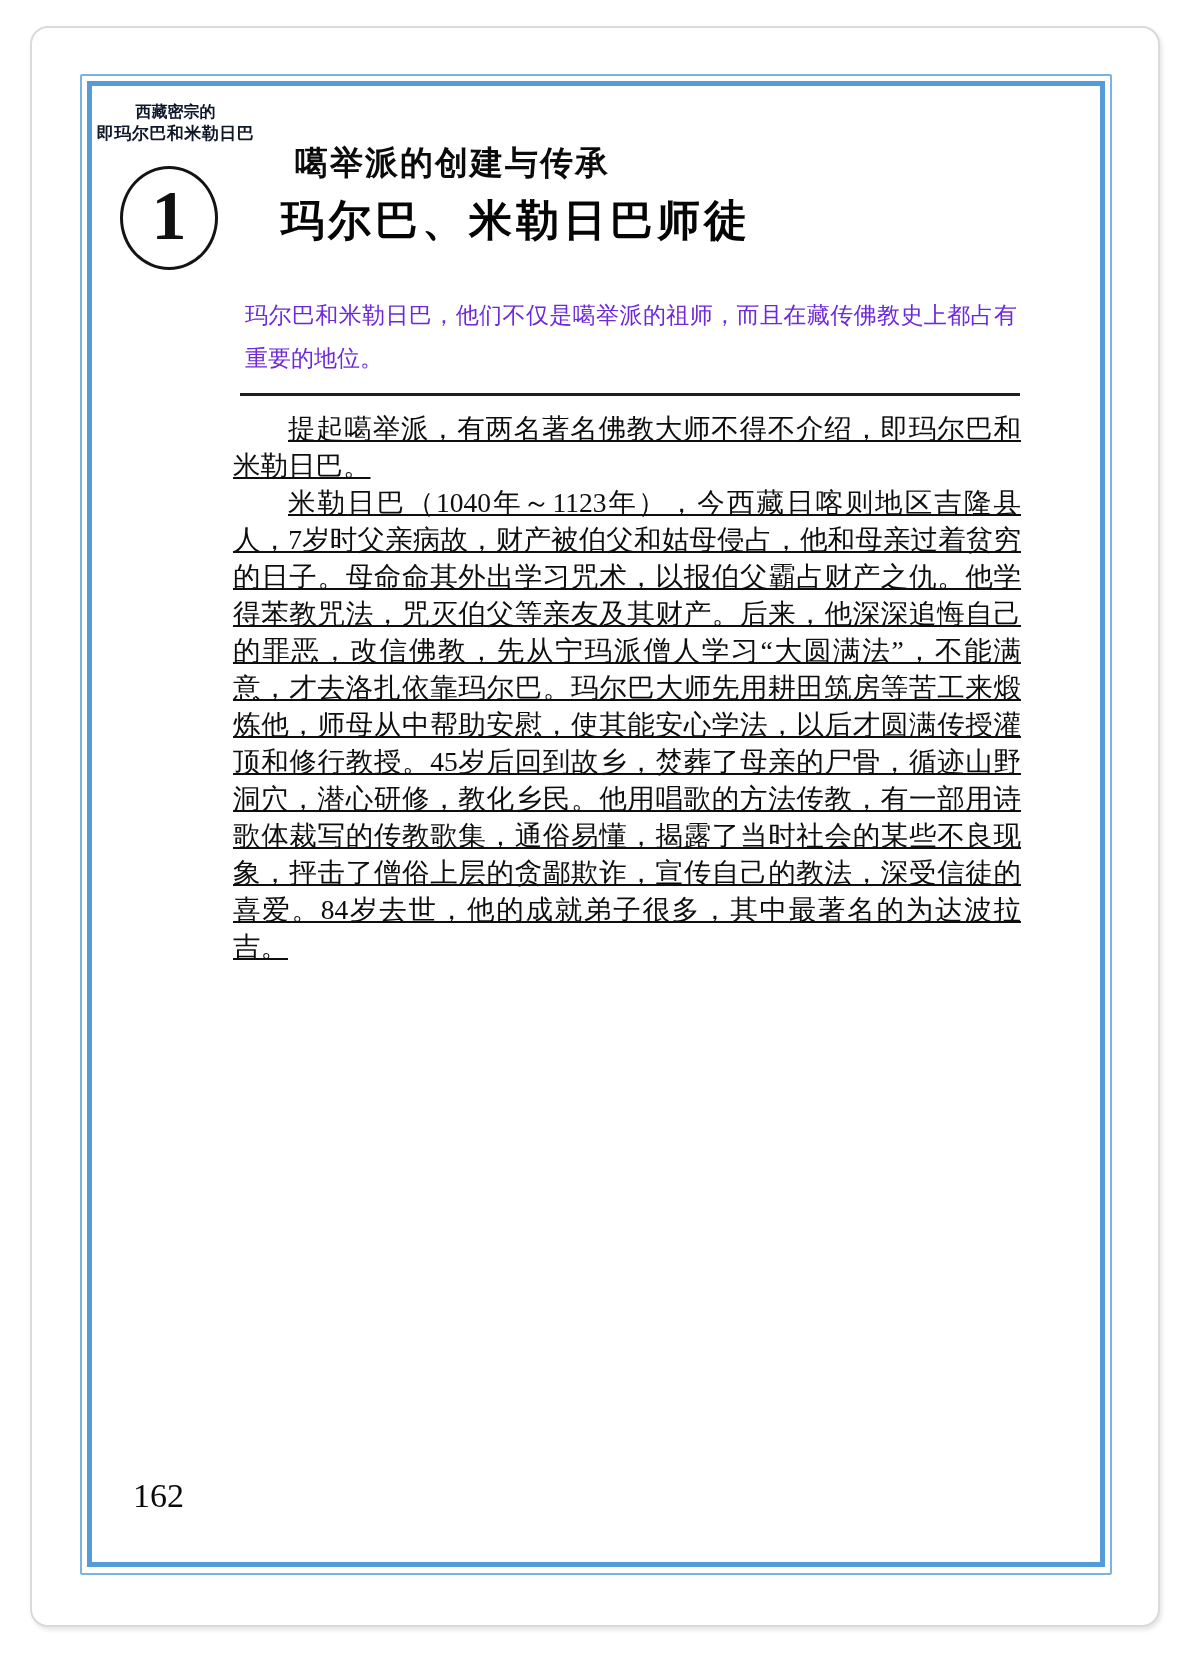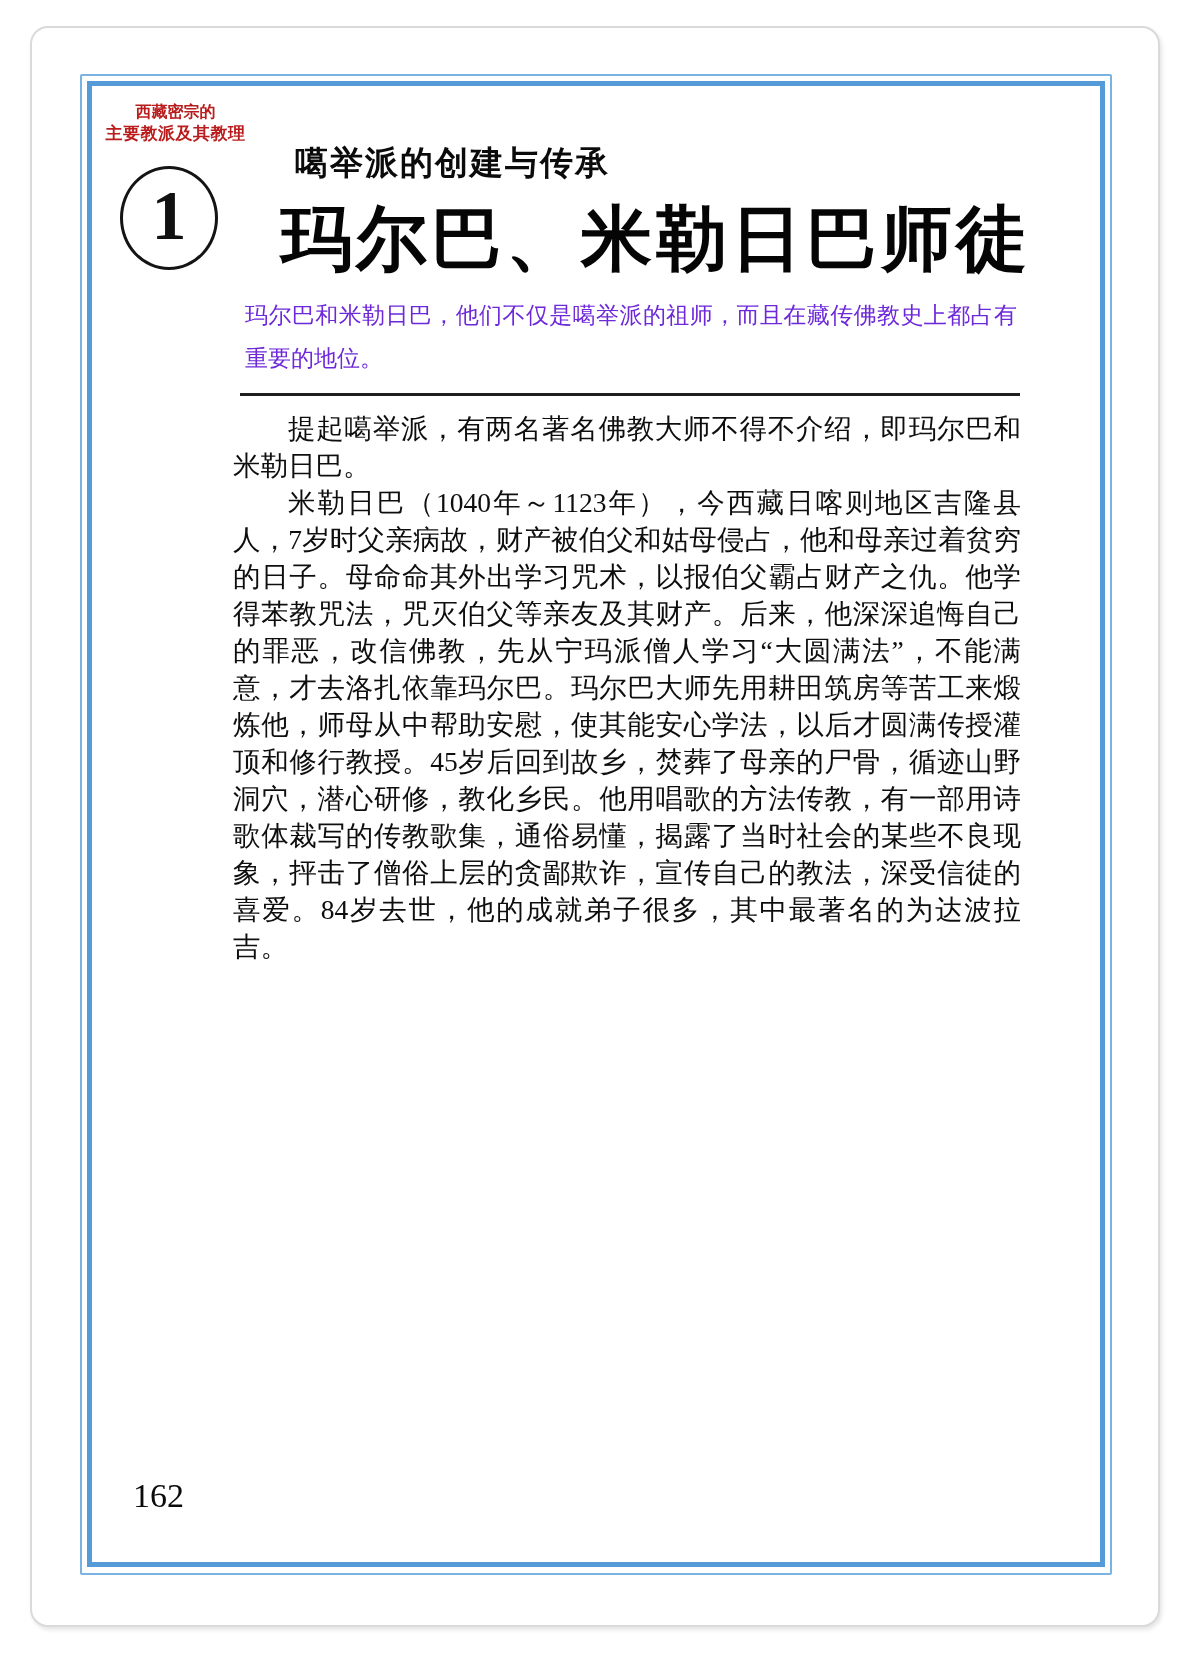--- a/index.html
+++ b/index.html
@@ -29,80 +29,81 @@
     position:absolute;left:55px;top:53px;right:53px;bottom:58px;
     border:5px solid #549bd7;
     pointer-events:none;
   }
   
   .book-label{
     position:absolute;left:88px;top:102px;width:175px;
     text-align:center;
     font-family:"Liberation Sans", sans-serif;
     font-weight:bold;
-    color:#b91c1c;
+    color:#0f172a;
   }
   .book-label .l1{font-size:16px;line-height:20px;}
   .book-label .l2{font-size:17px;line-height:24px;letter-spacing:0.5px;}
   .chapter-circle{
     position:absolute;left:120px;top:166px;width:98px;height:104px;
     border:3px solid #141414;border-radius:50%;
     display:flex;align-items:center;justify-content:center;
     font-family:"Liberation Serif", serif;
     font-size:70px;font-weight:600;
     padding-bottom:4px;box-sizing:border-box;
   }
   .section-kicker{
     position:absolute;left:295px;top:141px;
     font-family:Liberation Mono, monospace;
     font-size:33px;font-weight:bold;color:#0b0b0b;
     letter-spacing:2px;
   }
   .main-title{
     position:absolute;left:281px;top:192px;
     font-family:"Liberation Sans", sans-serif;
-    font-size:71px;font-weight:900;color:#050505;
+    font-size:43px;font-weight:900;color:#050505;
     letter-spacing:4px;
   }
   
   .intro{
     position:absolute;left:245px;top:294px;width:772px;
     font-size:23px;line-height:43px;
     text-align:justify;
     color:#6d28d9;
   }
   .divider{
     position:absolute;left:240px;top:393px;width:780px;height:3px;
     background:#1f1f1f;
   }
   
   .body-text{
     position:absolute;left:233px;top:410px;width:788px;
     font-size:27.5px;line-height:37px;
     text-align:justify;
     color:#0e0e0e;
+    text-decoration:underline;
   }
   .body-text p{margin:0;text-indent:2em;}
   .page-number{
     position:absolute;left:133px;top:1469px;
     font-family:"Liberation Serif", serif;
     font-size:34px;color:#0a0a0a;margin-top:8px;
   }
 </style>
 </head>
 <body>
 
 <div class="page-card">
   <div class="frame-thin"></div>
   <div class="frame-thick"></div>
 </div>
 
 <div class="book-label">
   <div class="l1">西藏密宗的</div>
-  <div class="l2">主要教派及其教理</div>
+  <div class="l2">即玛尔巴和米勒日巴</div>
 </div>
 
 <div class="chapter-circle">
   <span>1</span>
 </div>
 
 <div class="section-kicker">噶举派的创建与传承</div>
 
 <h1 class="main-title" style="margin:0;">玛尔巴、米勒日巴师徒</h1>
 

